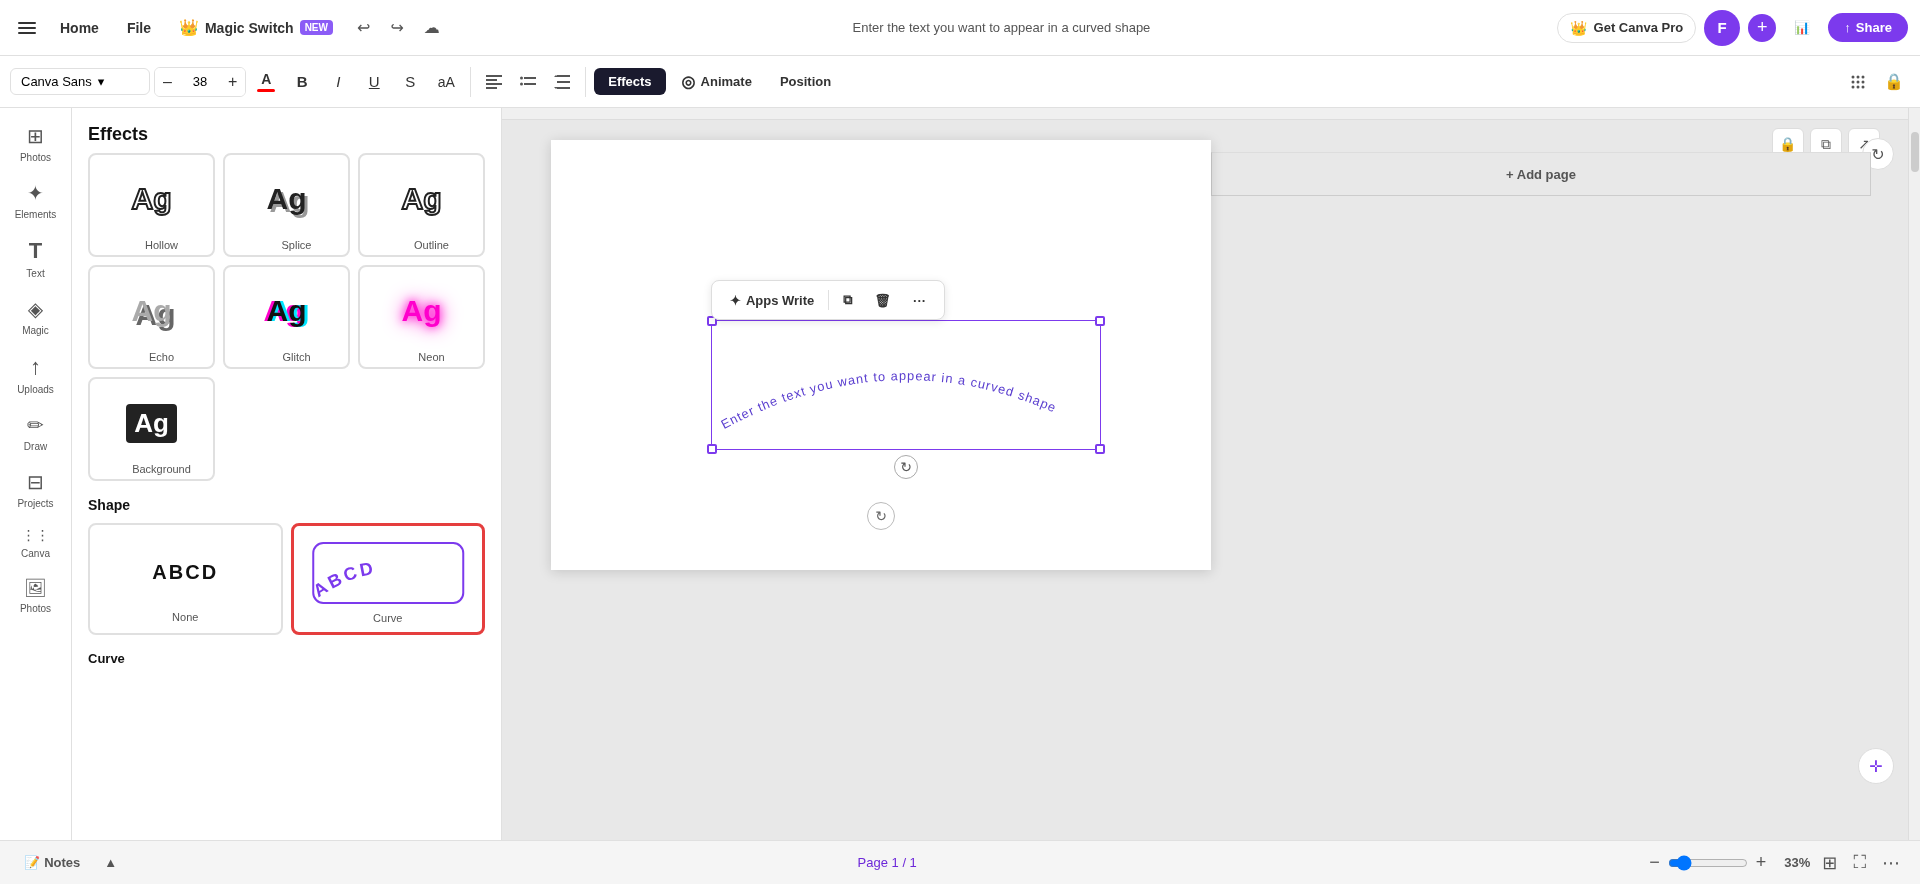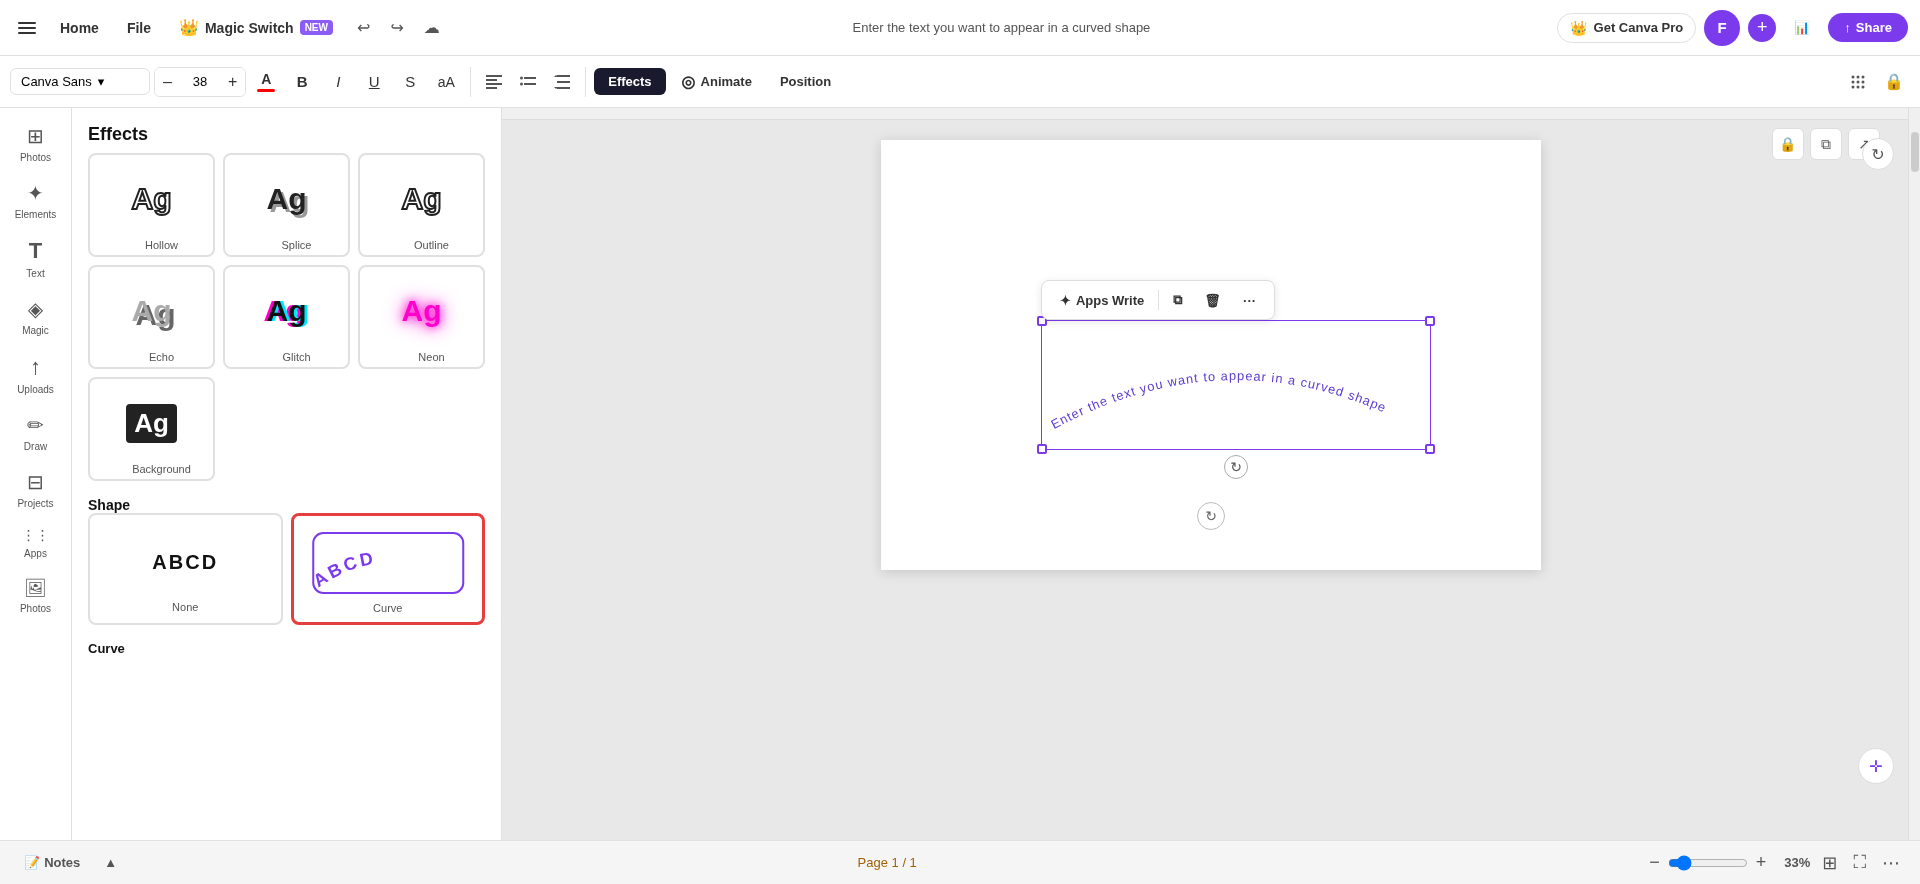--- a/index.html
+++ b/index.html
@@ -237,20 +237,21 @@
       font-size: 28px; font-weight: 800;
       color: #222;
     }
     .effect-label {
       font-size: 11px; color: #555; margin-top: 4px; font-weight: 500; margin-left: 20px;
     }
 
     
     .section-title {
       font-size: 14px; font-weight: 700; color: #111;
+      margin-bottom: 10px;
     }
 
     .shape-grid {
       display: grid;
       grid-template-columns: repeat(2, 1fr);
       gap: 8px;
       margin-bottom: 16px;
     }
 
     .shape-card {
@@ -414,21 +415,21 @@
     
     .bottom-bar {
       height: 44px;
       background: #f5f5f5;
       border-top: 1px solid #e0e0e0;
       display: flex; align-items: center; justify-content: space-between;
       padding: 0 16px;
       flex-shrink: 0;
     }
     .bottom-left { display: flex; align-items: center; gap: 8px; }
-    .bottom-center { font-size: 13px; color: #a16207; }
+    .bottom-center { font-size: 13px; color: #6d28d9; }
     .bottom-right { display: flex; align-items: center; gap: 8px; }
 
     .notes-btn, .collapse-btn {
       background: none; border: none; cursor: pointer;
       font-size: 13px; color: #555; font-weight: 600;
       display: flex; align-items: center; gap: 4px; padding: 4px 8px;
       border-radius: 5px;
     }
 
     .zoom-slider { width: 80px; cursor: pointer; }
@@ -638,21 +639,21 @@
     <div class="sidebar-item">
       <span class="icon">✏</span>
       <span class="label">Draw</span>
     </div>
     <div class="sidebar-item">
       <span class="icon">⊟</span>
       <span class="label">Projects</span>
     </div>
     <div class="sidebar-item">
       <span class="icon" style="font-size:14px; line-height:1.2;">⋮⋮</span>
-      <span class="label">Apps</span>
+      <span class="label">Canva</span>
     </div>
     <div class="sidebar-item">
       <span class="icon" style="font-size:18px;">🖼</span>
       <span class="label">Photos</span>
     </div>
   </div>
 
   <div class="effects-panel">
     <div class="effects-panel-header">Effects</div>
 
@@ -801,20 +802,25 @@
 
           <div class="rotate-handle">↻</div>
         </div>
 
         <div style="position:absolute;bottom:40px;left:50%;transform:translateX(-50%);">
           <div style="width:28px;height:28px;border:1.5px solid #bbb;border-radius:50%;display:flex;align-items:center;justify-content:center;background:#fff;cursor:pointer;font-size:14px;color:#666;">↻</div>
         </div>
 
       </div>
 
+      <div style="width:660px;margin-top:12px;">
+        <button class="add-page-btn" style="width:100%;">
+          <span>+ Add page</span>
+        </button>
+      </div>
 
     </div>
 
     <div class="canvas-compass" style="bottom:56px;right:26px;">✛</div>
 
   </div>
 
 </div>
 
 <div class="bottom-bar">

